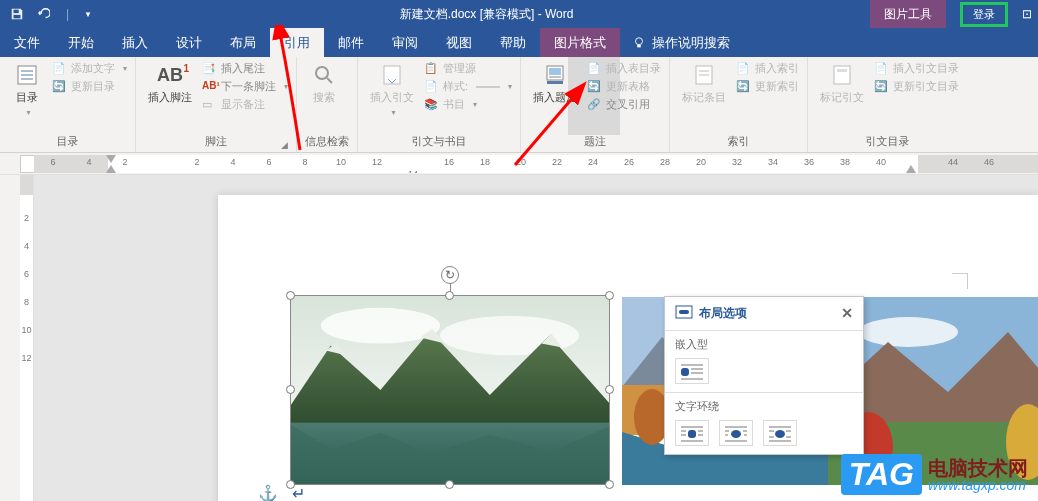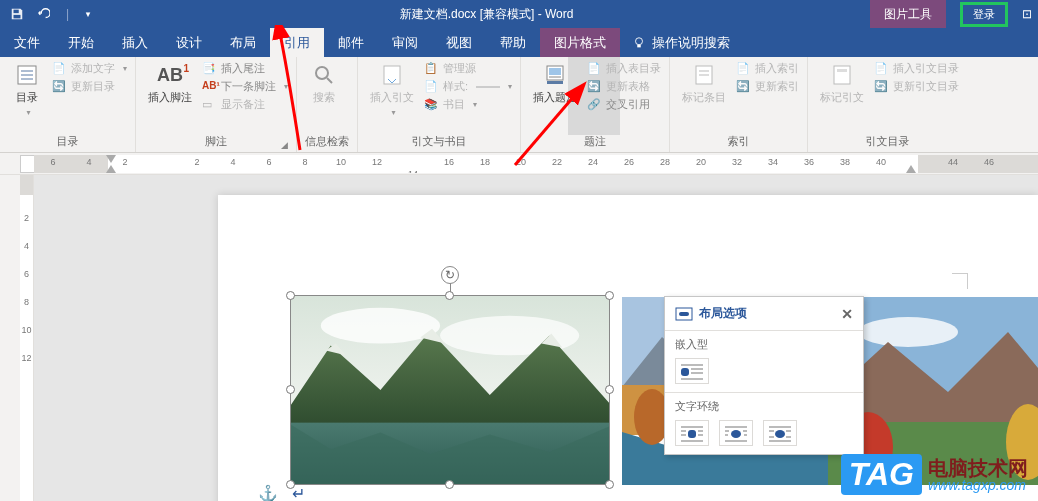--- a/index.html
+++ b/index.html
@@ -69,21 +69,21 @@
 .h-bl{left:-5px;bottom:-5px}.h-bm{left:50%;bottom:-5px;margin-left:-5px}.h-br{right:-5px;bottom:-5px}
 .rot { position: absolute; left: 50%; top: -30px; margin-left: -9px; width: 18px; height: 18px; border: 1px solid #888; border-radius: 50%; background: #fff; display: flex; align-items: center; justify-content: center; }
 .rot::after { content: "↻"; font-size: 12px; color: #666; }
 .rot-line { position: absolute; left: 50%; top: -13px; width: 1px; height: 12px; background: #888; }
 .fjord { width: 100%; height: 100%; }
 .img2 { position: absolute; left: 404px; top: 102px; width: 230px; height: 188px; overflow: hidden; }
 .img3 { position: absolute; left: 610px; top: 102px; width: 230px; height: 188px; overflow: hidden; }
 
 
 .layout-pop { position: absolute; left: 664px; top: 296px; width: 200px; background: #fff; border: 1px solid #c6c6c6; box-shadow: 2px 2px 6px rgba(0,0,0,.2); z-index: 10; }
-.lp-head { display: flex; align-items: center; padding: 8px 10px; font-size: 12px; color: #2b579a; font-weight: bold; }
+.lp-head { display: flex; padding: 8px 10px; font-size: 12px; color: #2b579a; font-weight: bold; }
 .lp-close { margin-left: auto; font-size: 14px; color: #666; cursor: pointer; }
 .lp-sec { border-top: 1px solid #e1dfdc; padding: 6px 10px 8px; }
 .lp-sec-title { font-size: 11px; color: #666; margin-bottom: 6px; }
 .lp-opts { display: flex; gap: 10px; }
 .lp-opt { width: 34px; height: 26px; border: 1px solid #dcdad7; display: flex; align-items: center; justify-content: center; }
 .lp-opt svg { width: 26px; height: 18px; }
 
 
 .anchor-icons { position: absolute; left: 258px; top: 484px; display: flex; gap: 14px; z-index: 4; color: #2b579a; font-size: 16px; }
 

